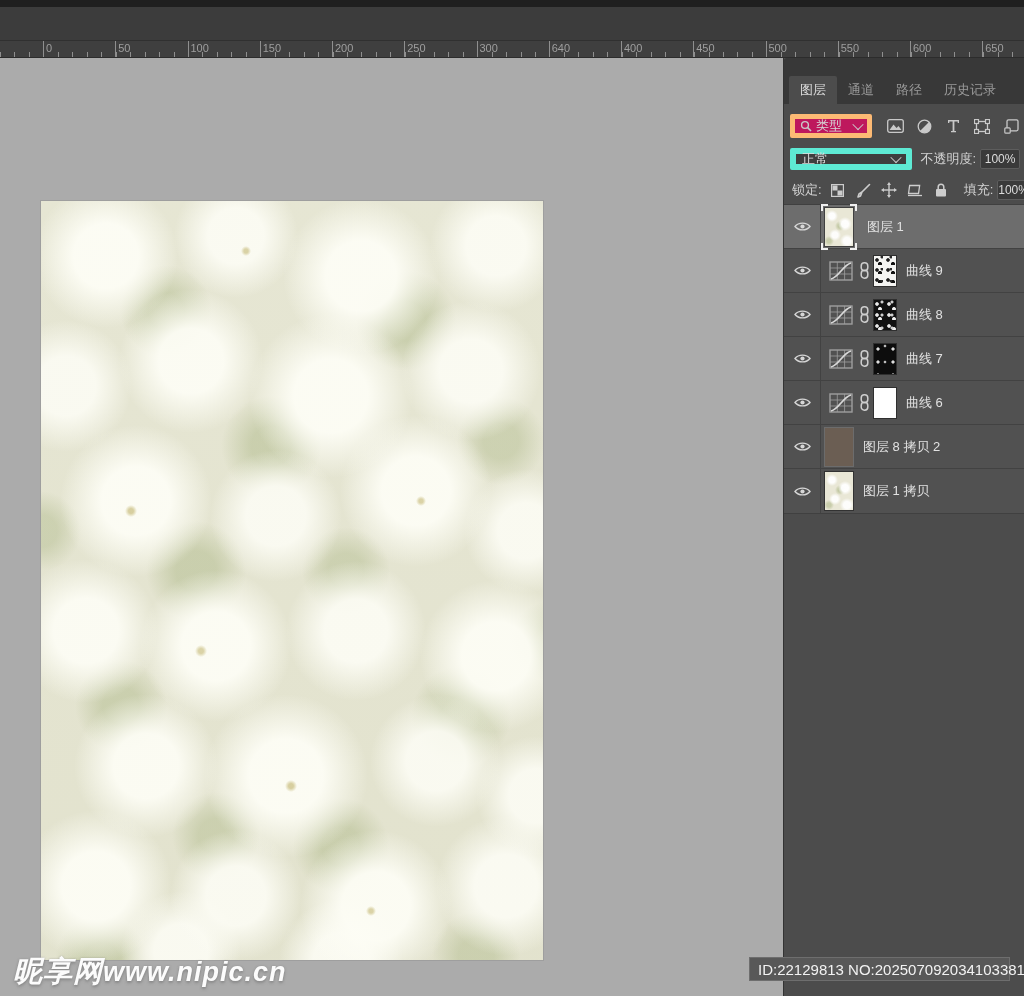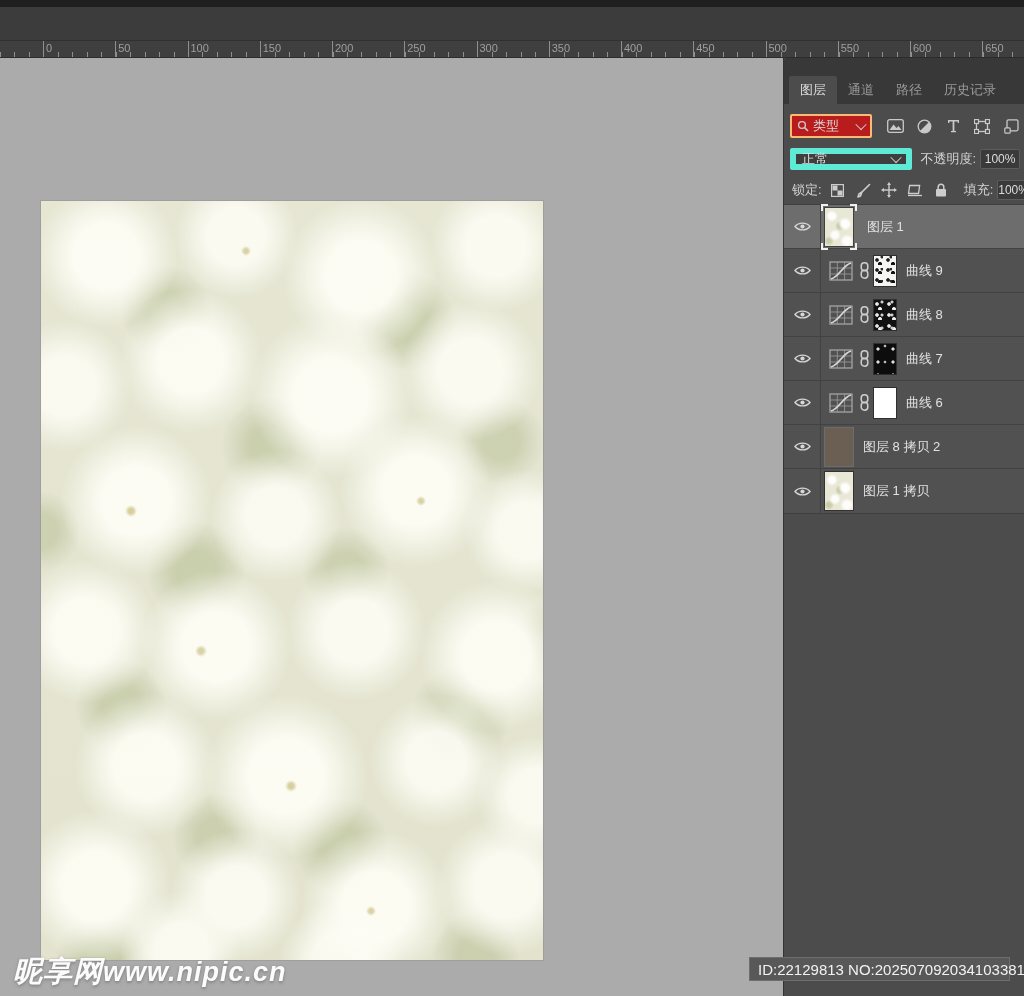--- a/index.html
+++ b/index.html
@@ -83,21 +83,21 @@
   .panel { position:absolute; left:783px; top:58px; width:241px; height:938px; background:#4c4c4c; border-left:1px solid #333; }
   .tabstrip { position:absolute; left:0; top:0; width:100%; height:46px; background:#383838; border-radius:3px 0 0 0; }
   .tabs { position:absolute; left:5px; bottom:0; display:flex; height:28px; }
   .tab { height:28px; display:flex; align-items:center; padding:0 11px; font-size:13px; color:#9b9b9b; }
   .tab.active { background:#4c4c4c; color:#dcdcdc; border-radius:2px 2px 0 0; }
 
   .panel-controls { position:absolute; left:0; top:46px; width:100%; }
   .frow { display:flex; align-items:center; }
 
   .filter-row { margin:9px 4px 0 6px; height:26px; }
-  .search-box { width:88px; height:24px; background:#b91c1c; border:2px solid #fdba74; border-radius:2px;
+  .search-box { width:88px; height:24px; background:#be185d; border:5px solid #fdba74; border-radius:2px;
     display:flex; align-items:center; padding:0 5px; color:#d6d6d6; font-size:13px; }
   .search-box .lbl { margin-left:4px; flex:1; }
   .filter-icons { display:flex; align-items:center; margin-left:14px; gap:11px; }
   .ficon { width:18px; height:18px; display:flex; align-items:center; justify-content:center; color:#c9c9c9; }
 
   .blend-row { margin:8px 4px 0 6px; height:24px; }
   .blend-select { width:122px; height:22px; background:#3e3e3e; border:6px solid #5eead4; border-radius:2px;
     display:flex; align-items:center; padding:0 6px; color:#dcdcdc; font-size:13px; }
   .blend-select .lbl { flex:1; }
   .plabel { font-size:13px; color:#d2d2d2; margin-left:9px; white-space:nowrap; }
@@ -173,21 +173,21 @@
       <span class="ruler-num" style="left: 190.5px;">100</span>
       <div class="ruler-majortick" style="left: 259.75px;"></div>
       <span class="ruler-num" style="left: 262.75px;">150</span>
       <div class="ruler-majortick" style="left: 332px;"></div>
       <span class="ruler-num" style="left: 335px;">200</span>
       <div class="ruler-majortick" style="left: 404.25px;"></div>
       <span class="ruler-num" style="left: 407.25px;">250</span>
       <div class="ruler-majortick" style="left: 476.5px;"></div>
       <span class="ruler-num" style="left: 479.5px;">300</span>
       <div class="ruler-majortick" style="left: 548.75px;"></div>
-      <span class="ruler-num" style="left: 551.75px;">350</span>
+      <span class="ruler-num" style="left: 551.75px;">640</span>
       <div class="ruler-majortick" style="left: 621px;"></div>
       <span class="ruler-num" style="left: 624px;">400</span>
       <div class="ruler-majortick" style="left: 693.25px;"></div>
       <span class="ruler-num" style="left: 696.25px;">450</span>
       <div class="ruler-majortick" style="left: 765.5px;"></div>
       <span class="ruler-num" style="left: 768.5px;">500</span>
       <div class="ruler-majortick" style="left: 837.75px;"></div>
       <span class="ruler-num" style="left: 840.75px;">550</span>
       <div class="ruler-majortick" style="left: 910px;"></div>
       <span class="ruler-num" style="left: 913px;">600</span>

